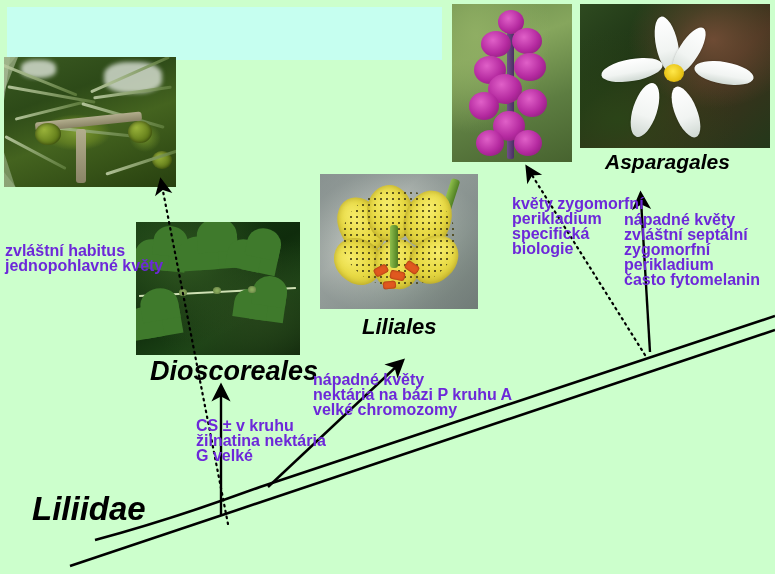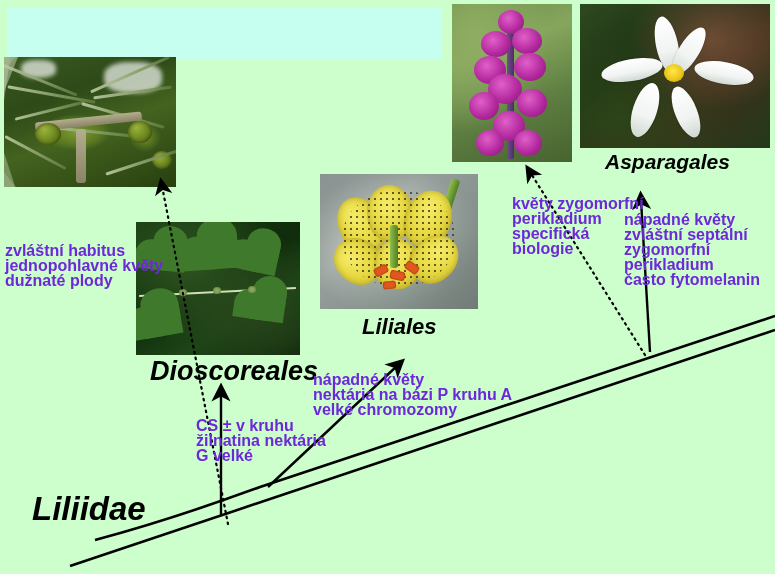--- a/index.html
+++ b/index.html
@@ -216,21 +216,20 @@
 
   <div class="order-title" style="left:362px;top:314px;font-size:22px;">Liliales</div>
 
   <div class="order-title" style="left:605px;top:150px;font-size:21px;">Asparagales</div>
 
   <div class="order-title" style="left:32px;top:490px;font-size:33px;">Liliidae</div>
 
   <div class="note" style="left:5px;top:243px;">
     <div>zvláštní habitus</div>
     <div>jednopohlavné květy</div>
-    <div>dužnaté plody</div>
   </div>
 
   <div class="note" style="left:196px;top:418px;">
     <div>CS ± v kruhu</div>
     <div>žilnatina nektária</div>
     <div>G velké</div>
   </div>
 
   <div class="note" style="left:313px;top:372px;">
     <div>nápadné květy</div>

